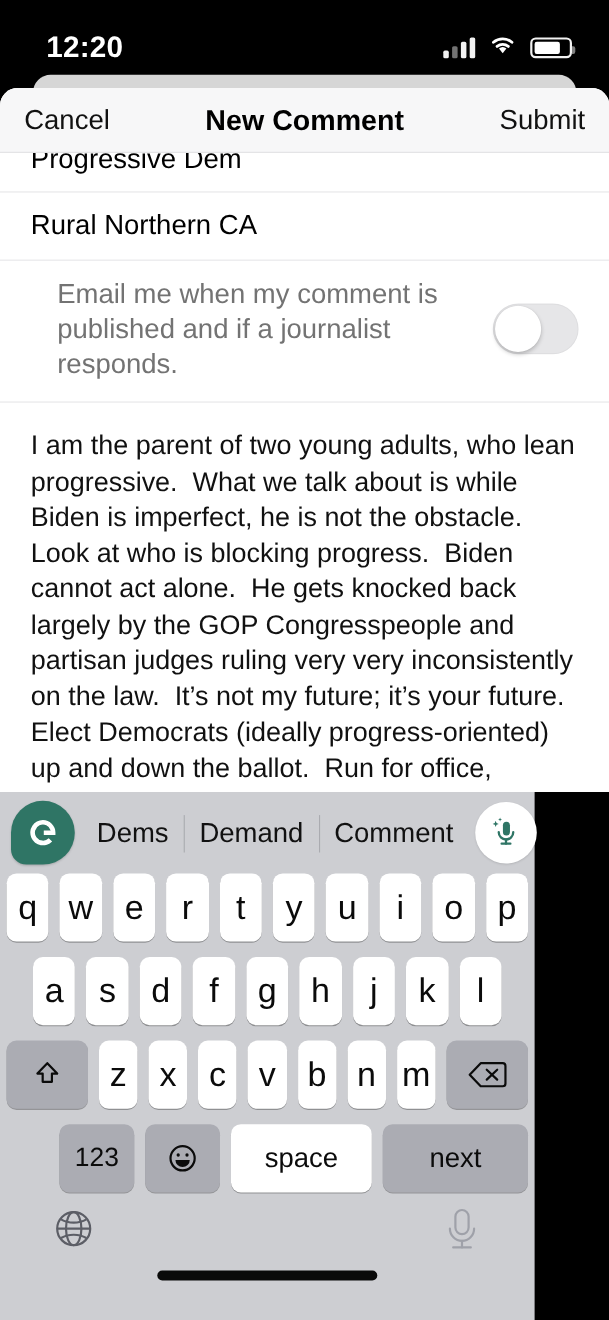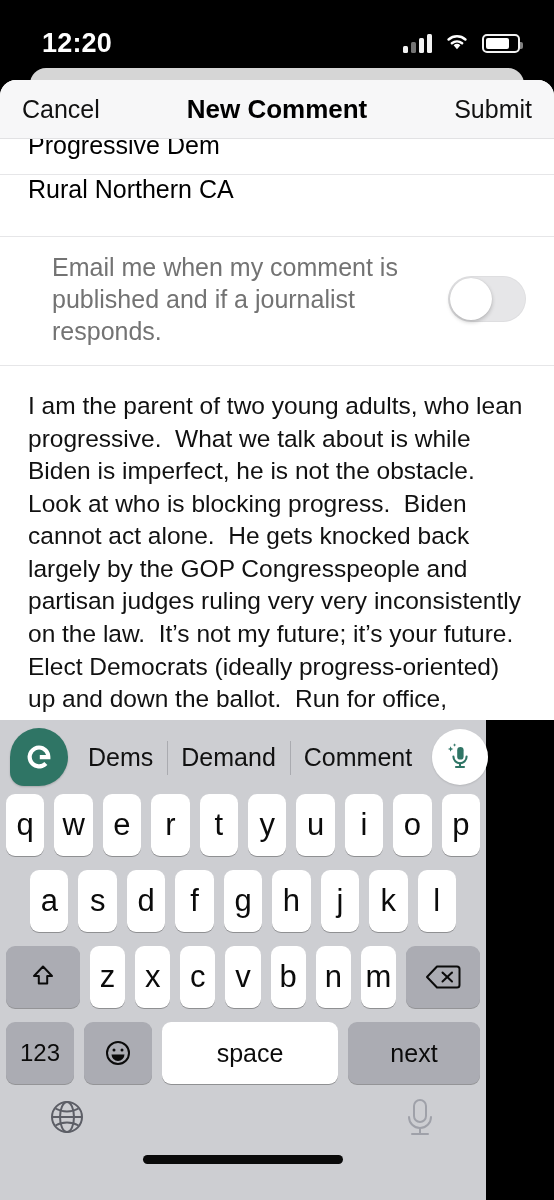--- a/index.html
+++ b/index.html
@@ -94,21 +94,21 @@
     padding: 0 28px;
     border-bottom: 1px solid #e6e6e8;
   }
   .field-row .fld-text {
     font-size: 25px; color: #000000;
   }
   #row-affiliation { height: 36px; overflow: hidden; position: relative; }
   #row-affiliation .fld-text {
     position: absolute; left: 28px; top: -8px;
   }
-  #row-location { height: 62px; display: flex; align-items: flex-start; }
+  #row-location { height: 62px; display: flex; align-items: center; }
 
   #row-notify {
     padding: 14px 28px 18px 28px;
     border-bottom: 1px solid #e6e6e8;
     display: flex; align-items: center; gap: 16px;
   }
   #notify-label {
     font-size: 25px; color: #737373; line-height: 1.28;
     max-width: 400px;
     margin-left: 24px;
@@ -207,21 +207,21 @@
     min-width: 0;
   }
   .key.dark {
     background: #abacb3;
     box-shadow: 0 1px 0 rgba(0,0,0,.28);
   }
   #row2 { padding: 0 30px; }
   #row3 { padding: 0 6px; }
   #row3 .key.letter { flex: 1 1 0; }
   #key-shift, #key-backspace { flex: 0 0 74px; }
-  #row4 { margin-bottom: 0; }
+  #row4 { margin-bottom: 0; margin-left: 48px; }
   #key-123, #key-emoji { flex: 0 0 68px; font-size: 24px; }
   #key-space { flex: 1 1 auto; font-size: 25px; }
   #key-next { flex: 0 0 132px; font-size: 25px; }
 
   
   #kb-bottom {
     height: 96px;
     display: flex; align-items: center;
     justify-content: space-between;
     padding: 0 46px 26px 46px;

